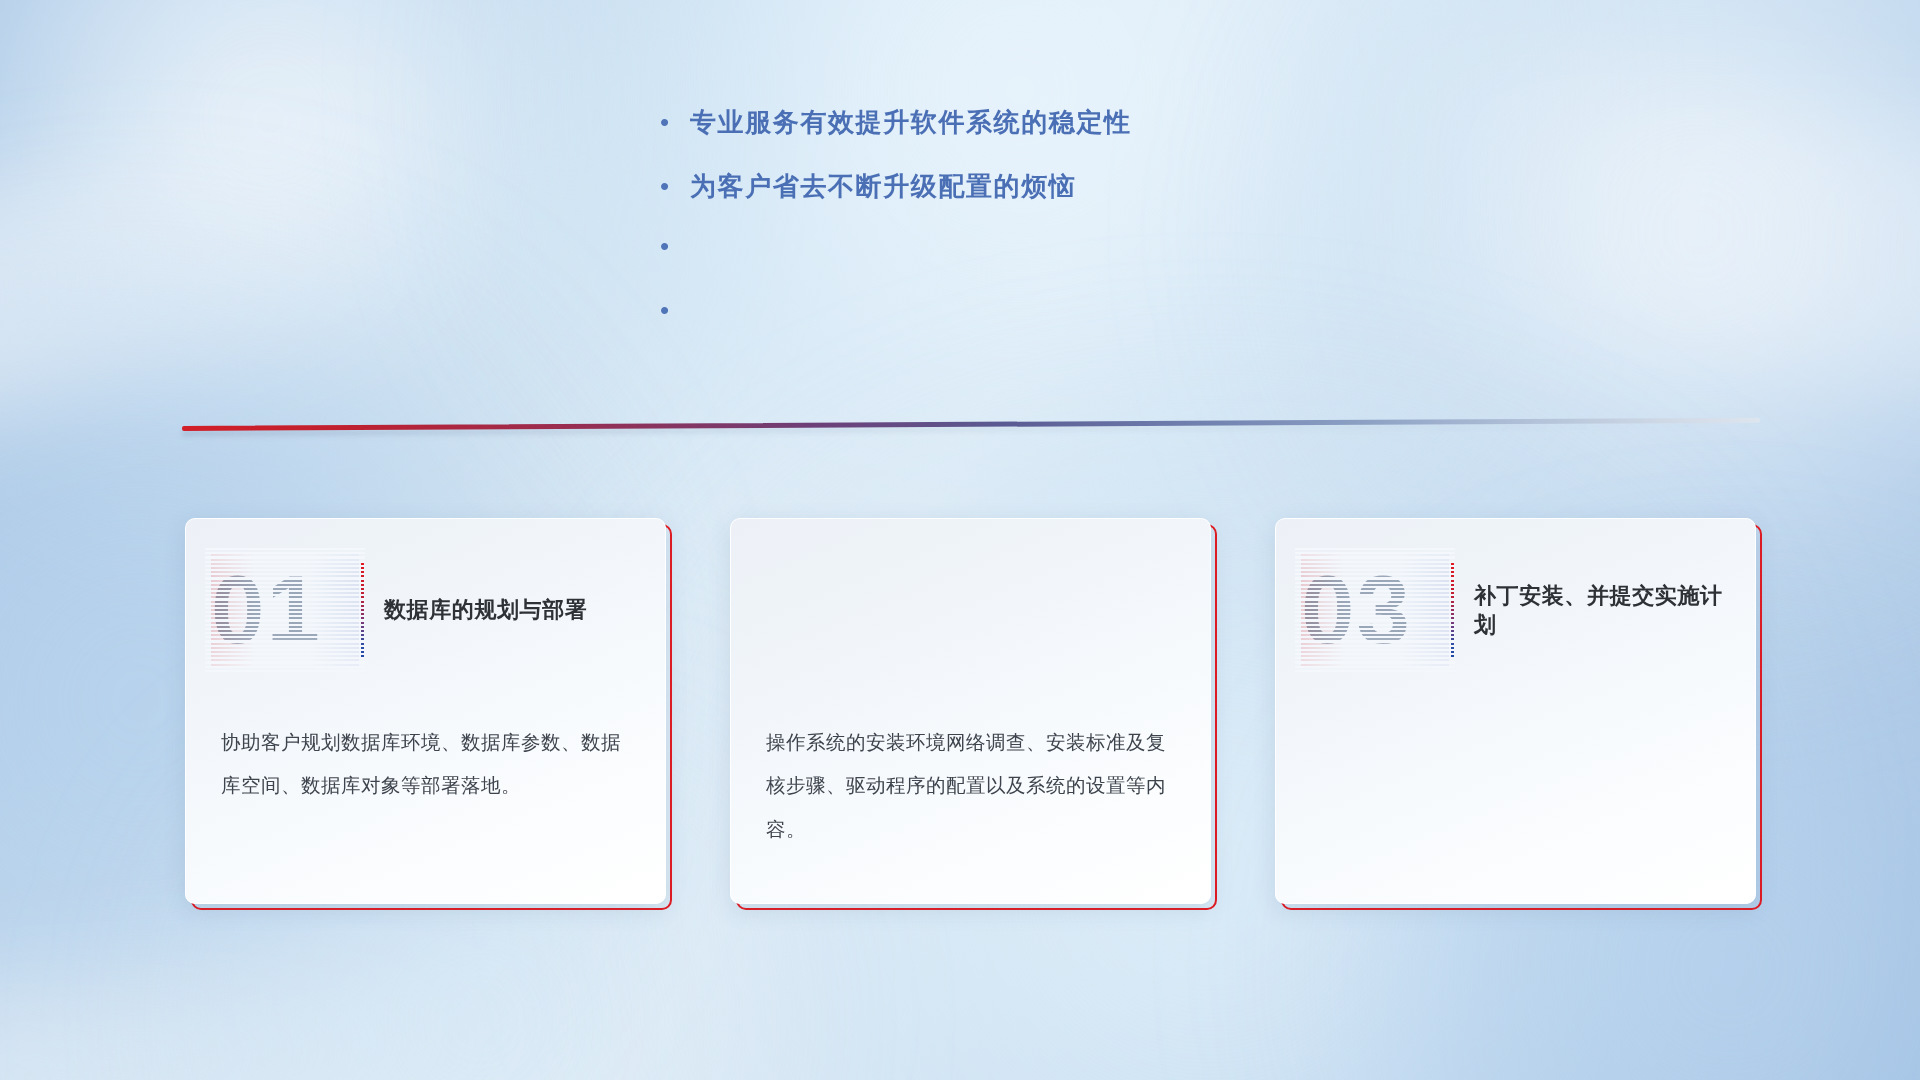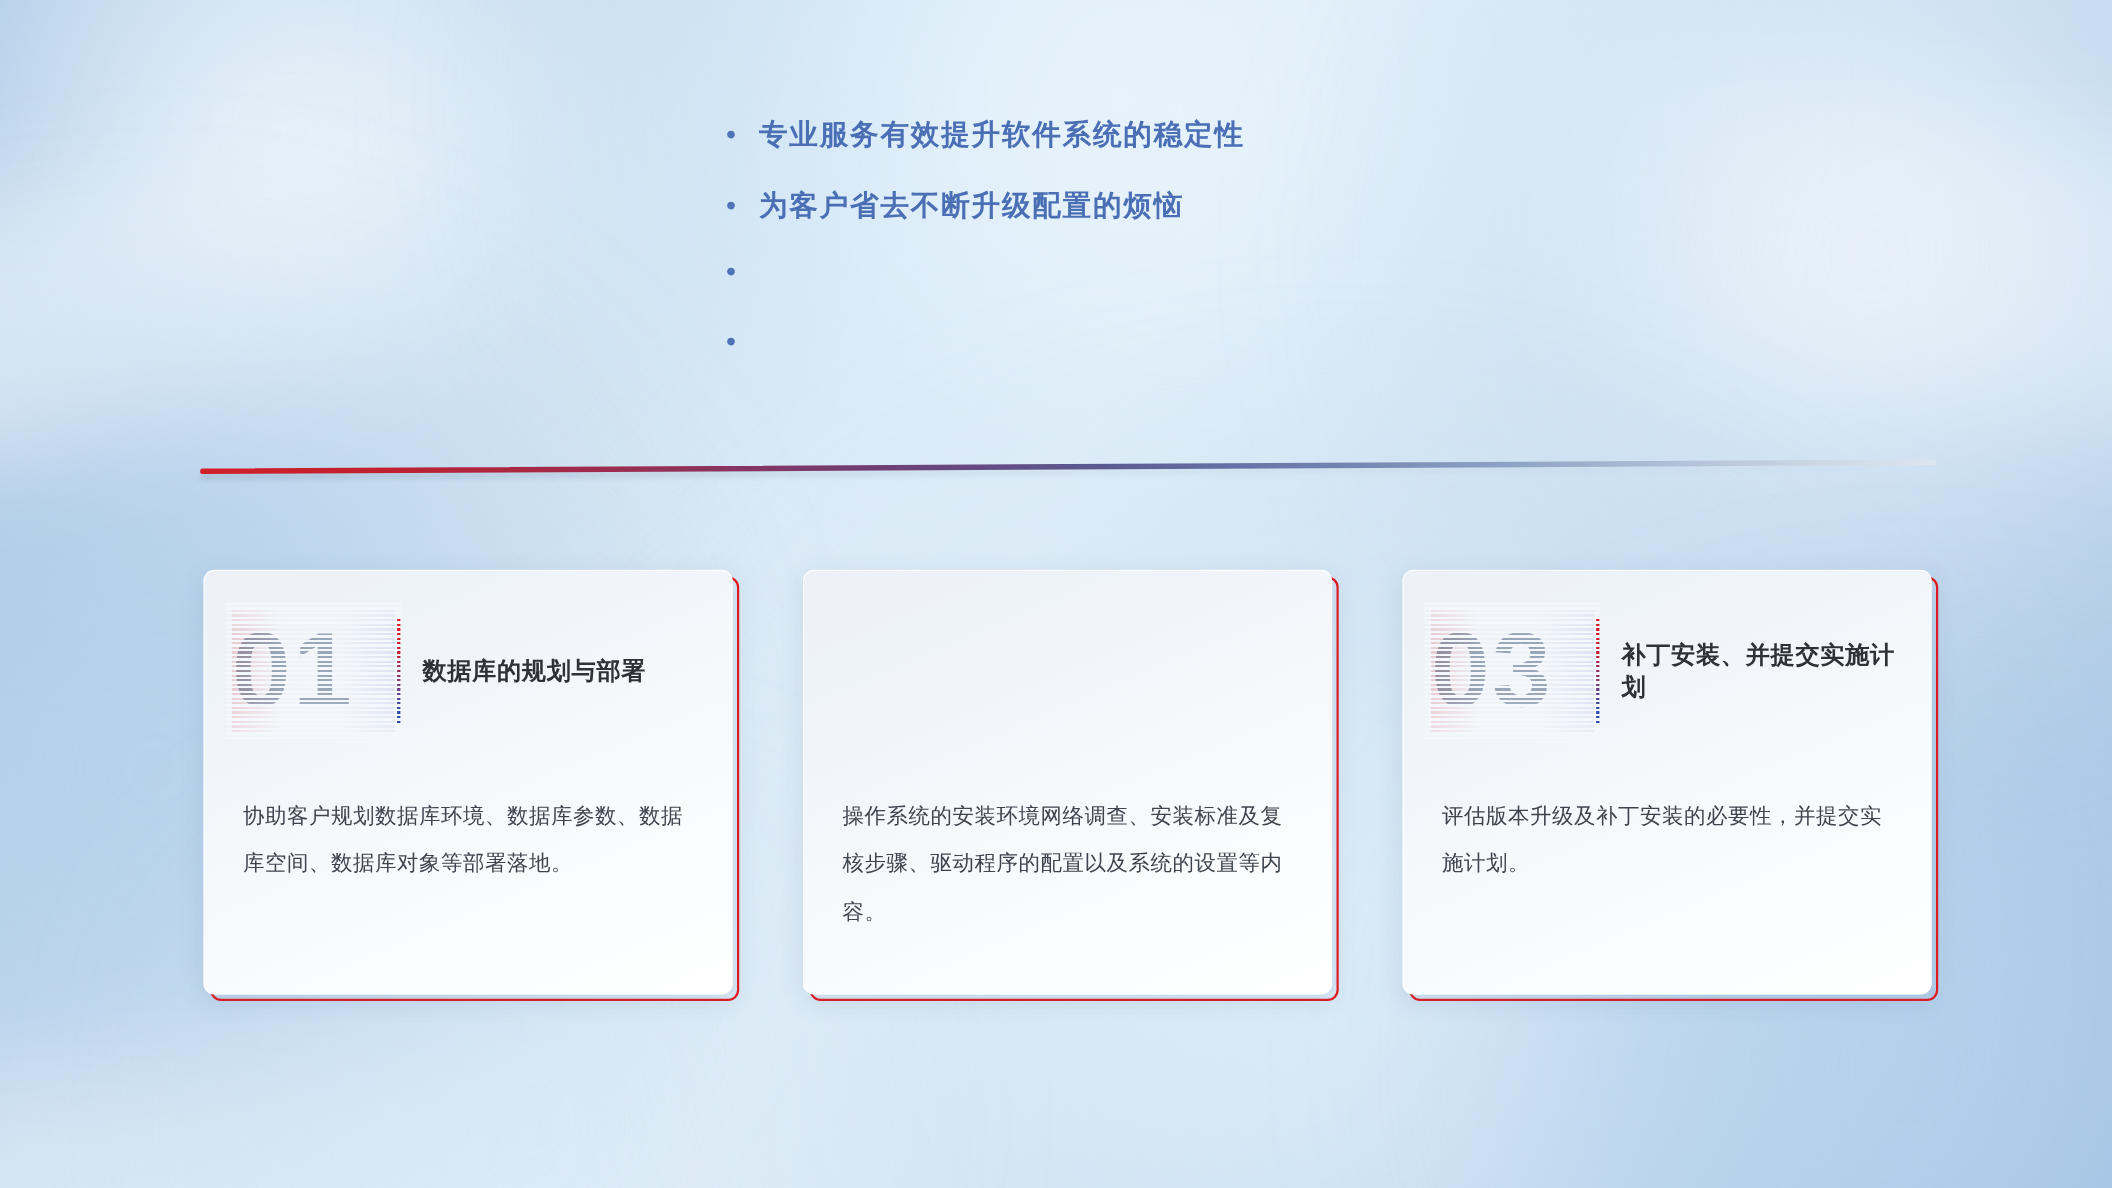--- a/index.html
+++ b/index.html
@@ -293,18 +293,17 @@
         <div class="card-head">
           <div class="num">
             <div class="num-text">03</div>
             <div class="num-tint"></div>
             <div class="num-mask"></div>
             <div class="num-fade"></div>
           </div>
           <div class="vbar"></div>
           <div class="card-title">补丁安装、并提交实施计划</div>
         </div>
-        <div class="card-desc">评估版本升级及补丁安装的必要性，并提交实施计划。</div>
       </div>
     </div>
 
   </div>
 </div>
 
 </body></html>

